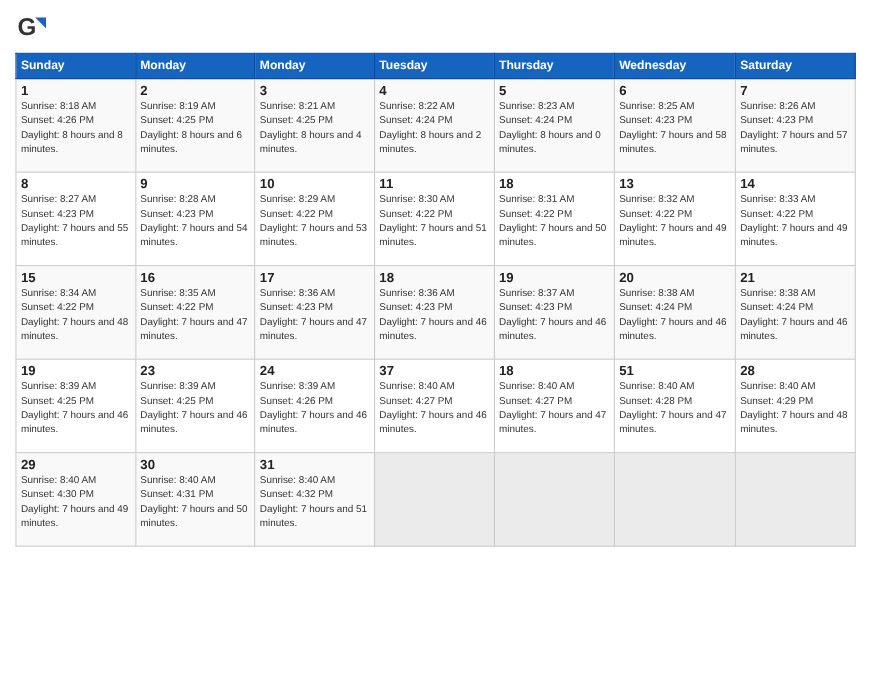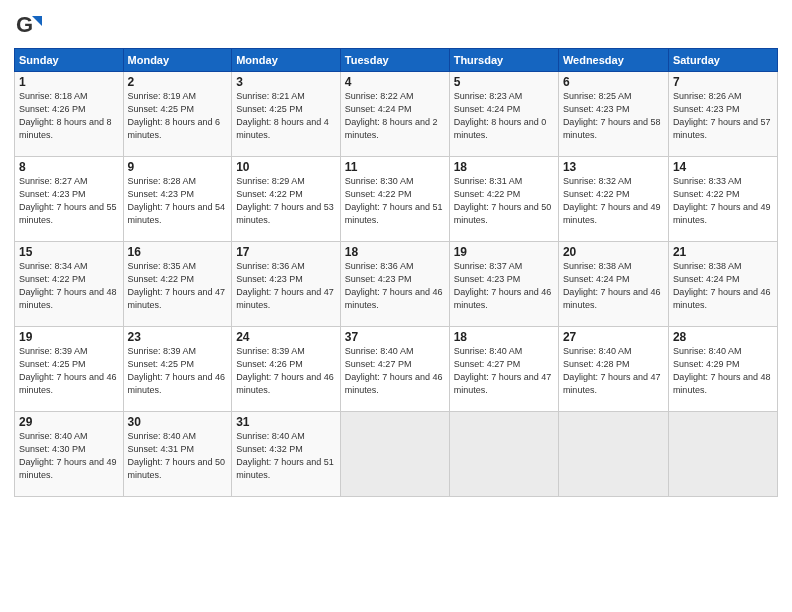--- a/index.html
+++ b/index.html
@@ -233,21 +233,21 @@
       </td>
           <td>
         <span class="day-num">37</span>
         <span class="day-info">Sunrise: 8:40 AM<br>Sunset: 4:27 PM<br>Daylight: 7 hours and 46 minutes.</span>
       </td>
           <td>
         <span class="day-num">18</span>
         <span class="day-info">Sunrise: 8:40 AM<br>Sunset: 4:27 PM<br>Daylight: 7 hours and 47 minutes.</span>
       </td>
           <td>
-        <span class="day-num">27</span>
+        <span class="day-num">51</span>
         <span class="day-info">Sunrise: 8:40 AM<br>Sunset: 4:28 PM<br>Daylight: 7 hours and 47 minutes.</span>
       </td>
           <td>
         <span class="day-num">28</span>
         <span class="day-info">Sunrise: 8:40 AM<br>Sunset: 4:29 PM<br>Daylight: 7 hours and 48 minutes.</span>
       </td>
         </tr>
         <tr>
           <td>
         <span class="day-num">29</span>

